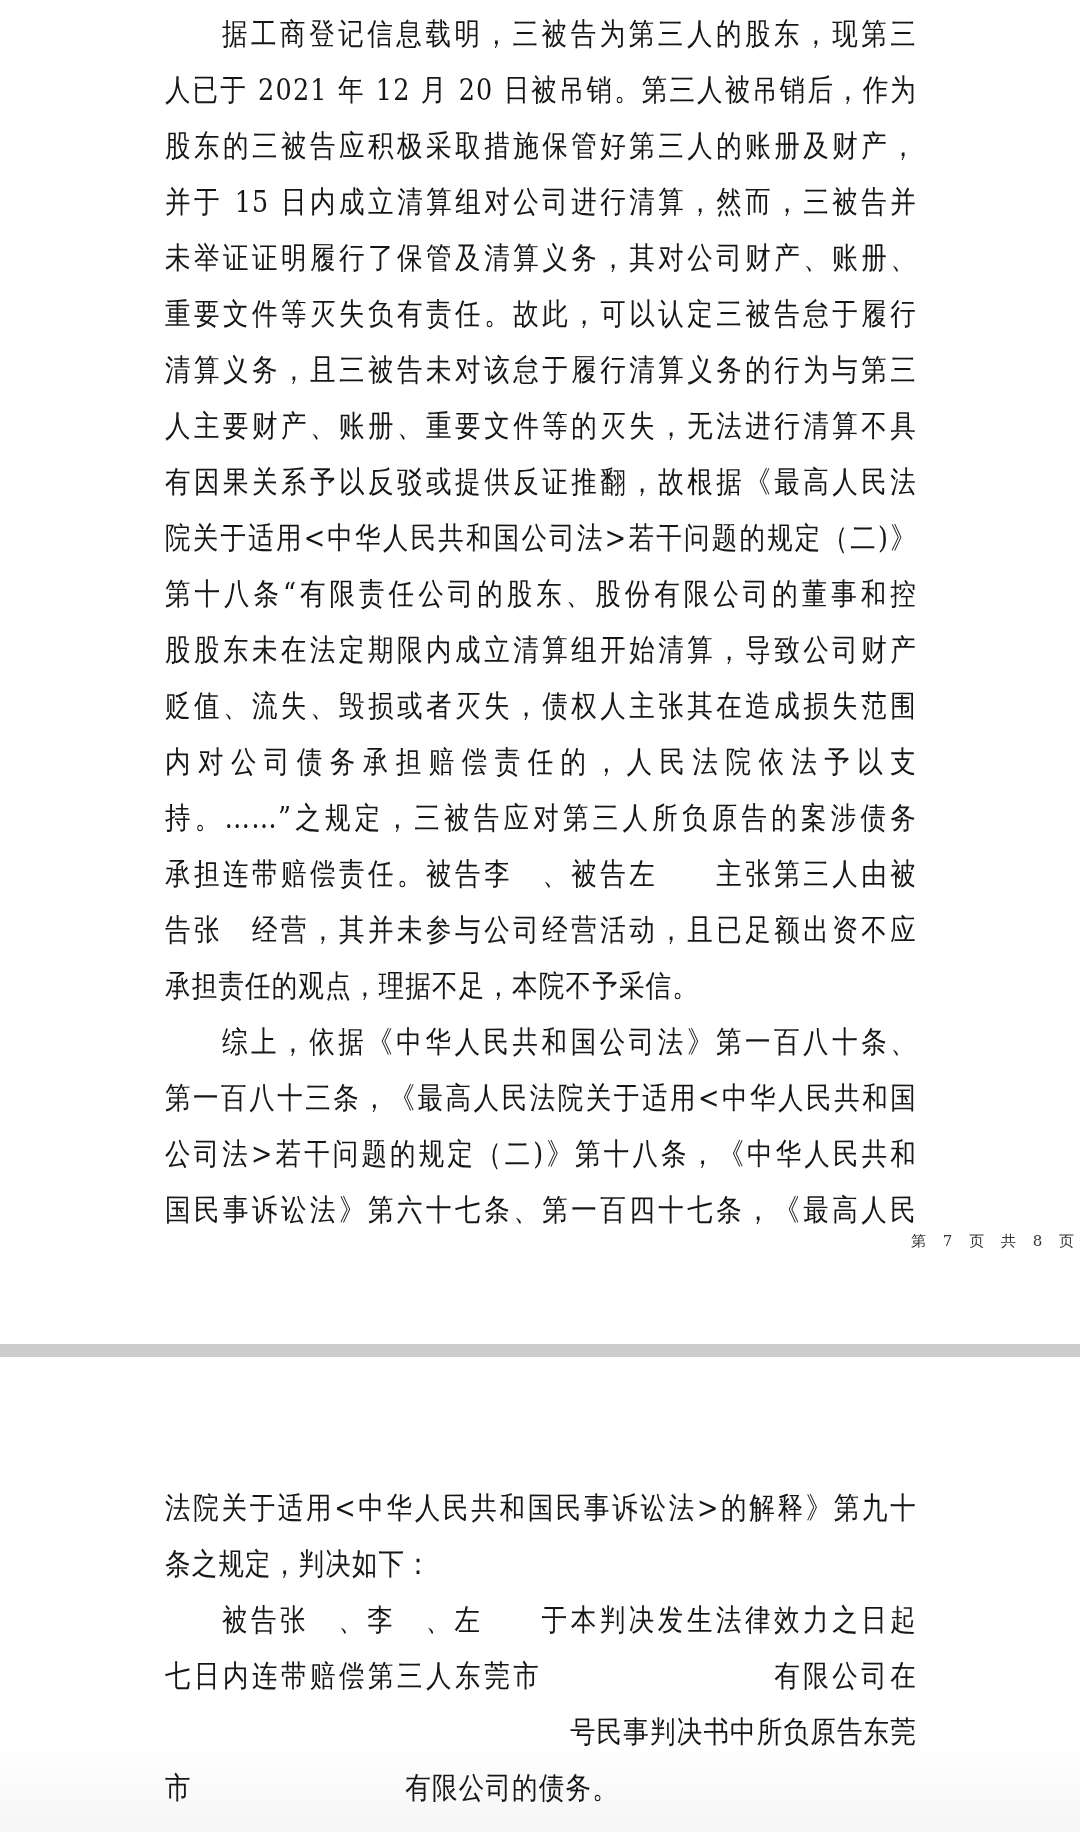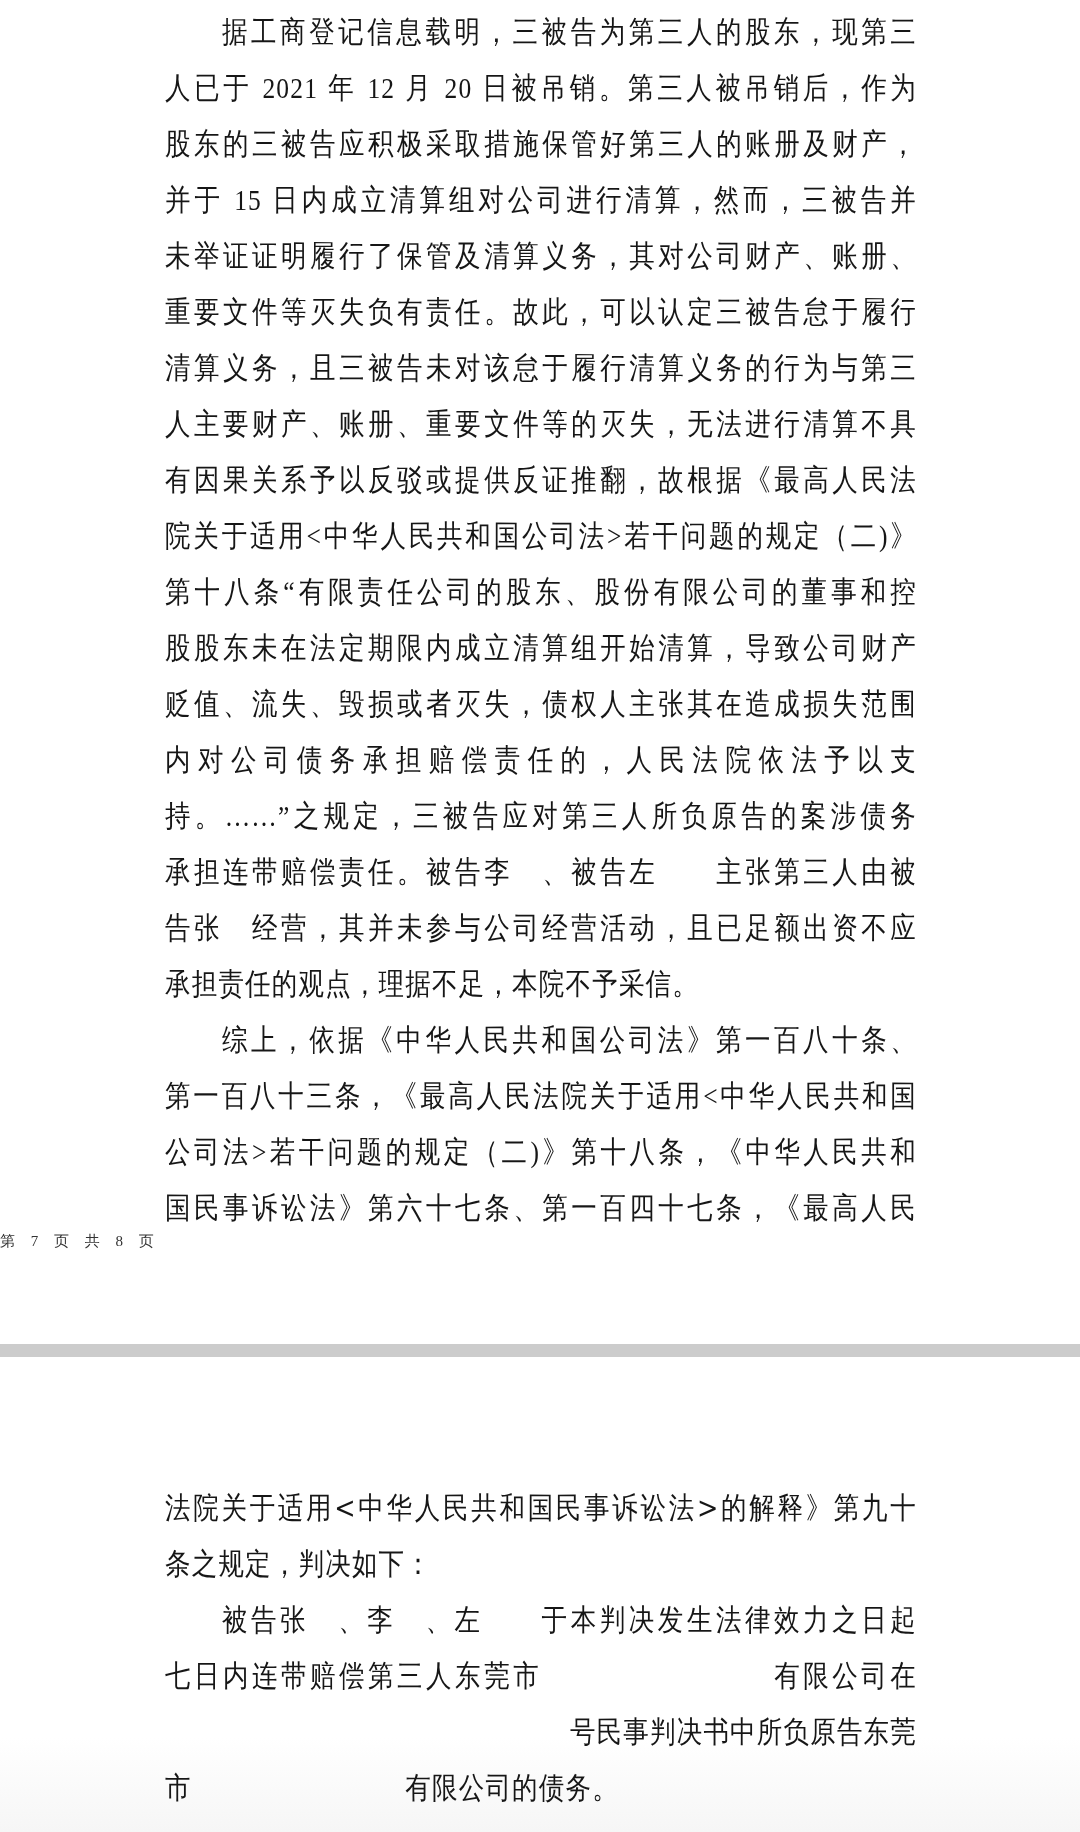--- a/index.html
+++ b/index.html
@@ -14,21 +14,21 @@
       overflow: hidden;
       font-family: "DejaVu Serif", "Liberation Serif", serif;
       color: #1a1a1a;
     }
     .page {
       position: absolute;
       left: 0;
       width: 1080px;
       background: #ffffff;
     }
-    .page-top { top: 0; height: 1344px; font-family: Liberation Serif, serif; }
+    .page-top { top: 0; height: 1344px; }
     .page-bottom { top: 1357px; height: 475px; background: linear-gradient(#ffffff 0%, #ffffff 80%, #f6f6f6 100%); padding-left: 8px; }
     .divider {
       position: absolute;
       left: 0;
       top: 1344px;
       width: 1080px;
       height: 13px;
       background: #cccccc;
     }
     .line {
@@ -47,21 +47,21 @@
     .line.indent { left: 222px; width: 695px; }
     .justify {
       text-align: justify;
       text-align-last: justify;
     }
     .footer {
       position: absolute;
       left: 0;
       width: 1080px;
       top: 1230px;
-      text-align: left;
+      text-align: right;
       font-size: 15px;
       letter-spacing: 6px;
       color: #333333;
     }
   </style>
 </head>
 <body>
 
 <div class="page page-top">
   <div class="line indent justify" style="top:10px">据工商登记信息载明，三被告为第三人的股东，现第三</div>

